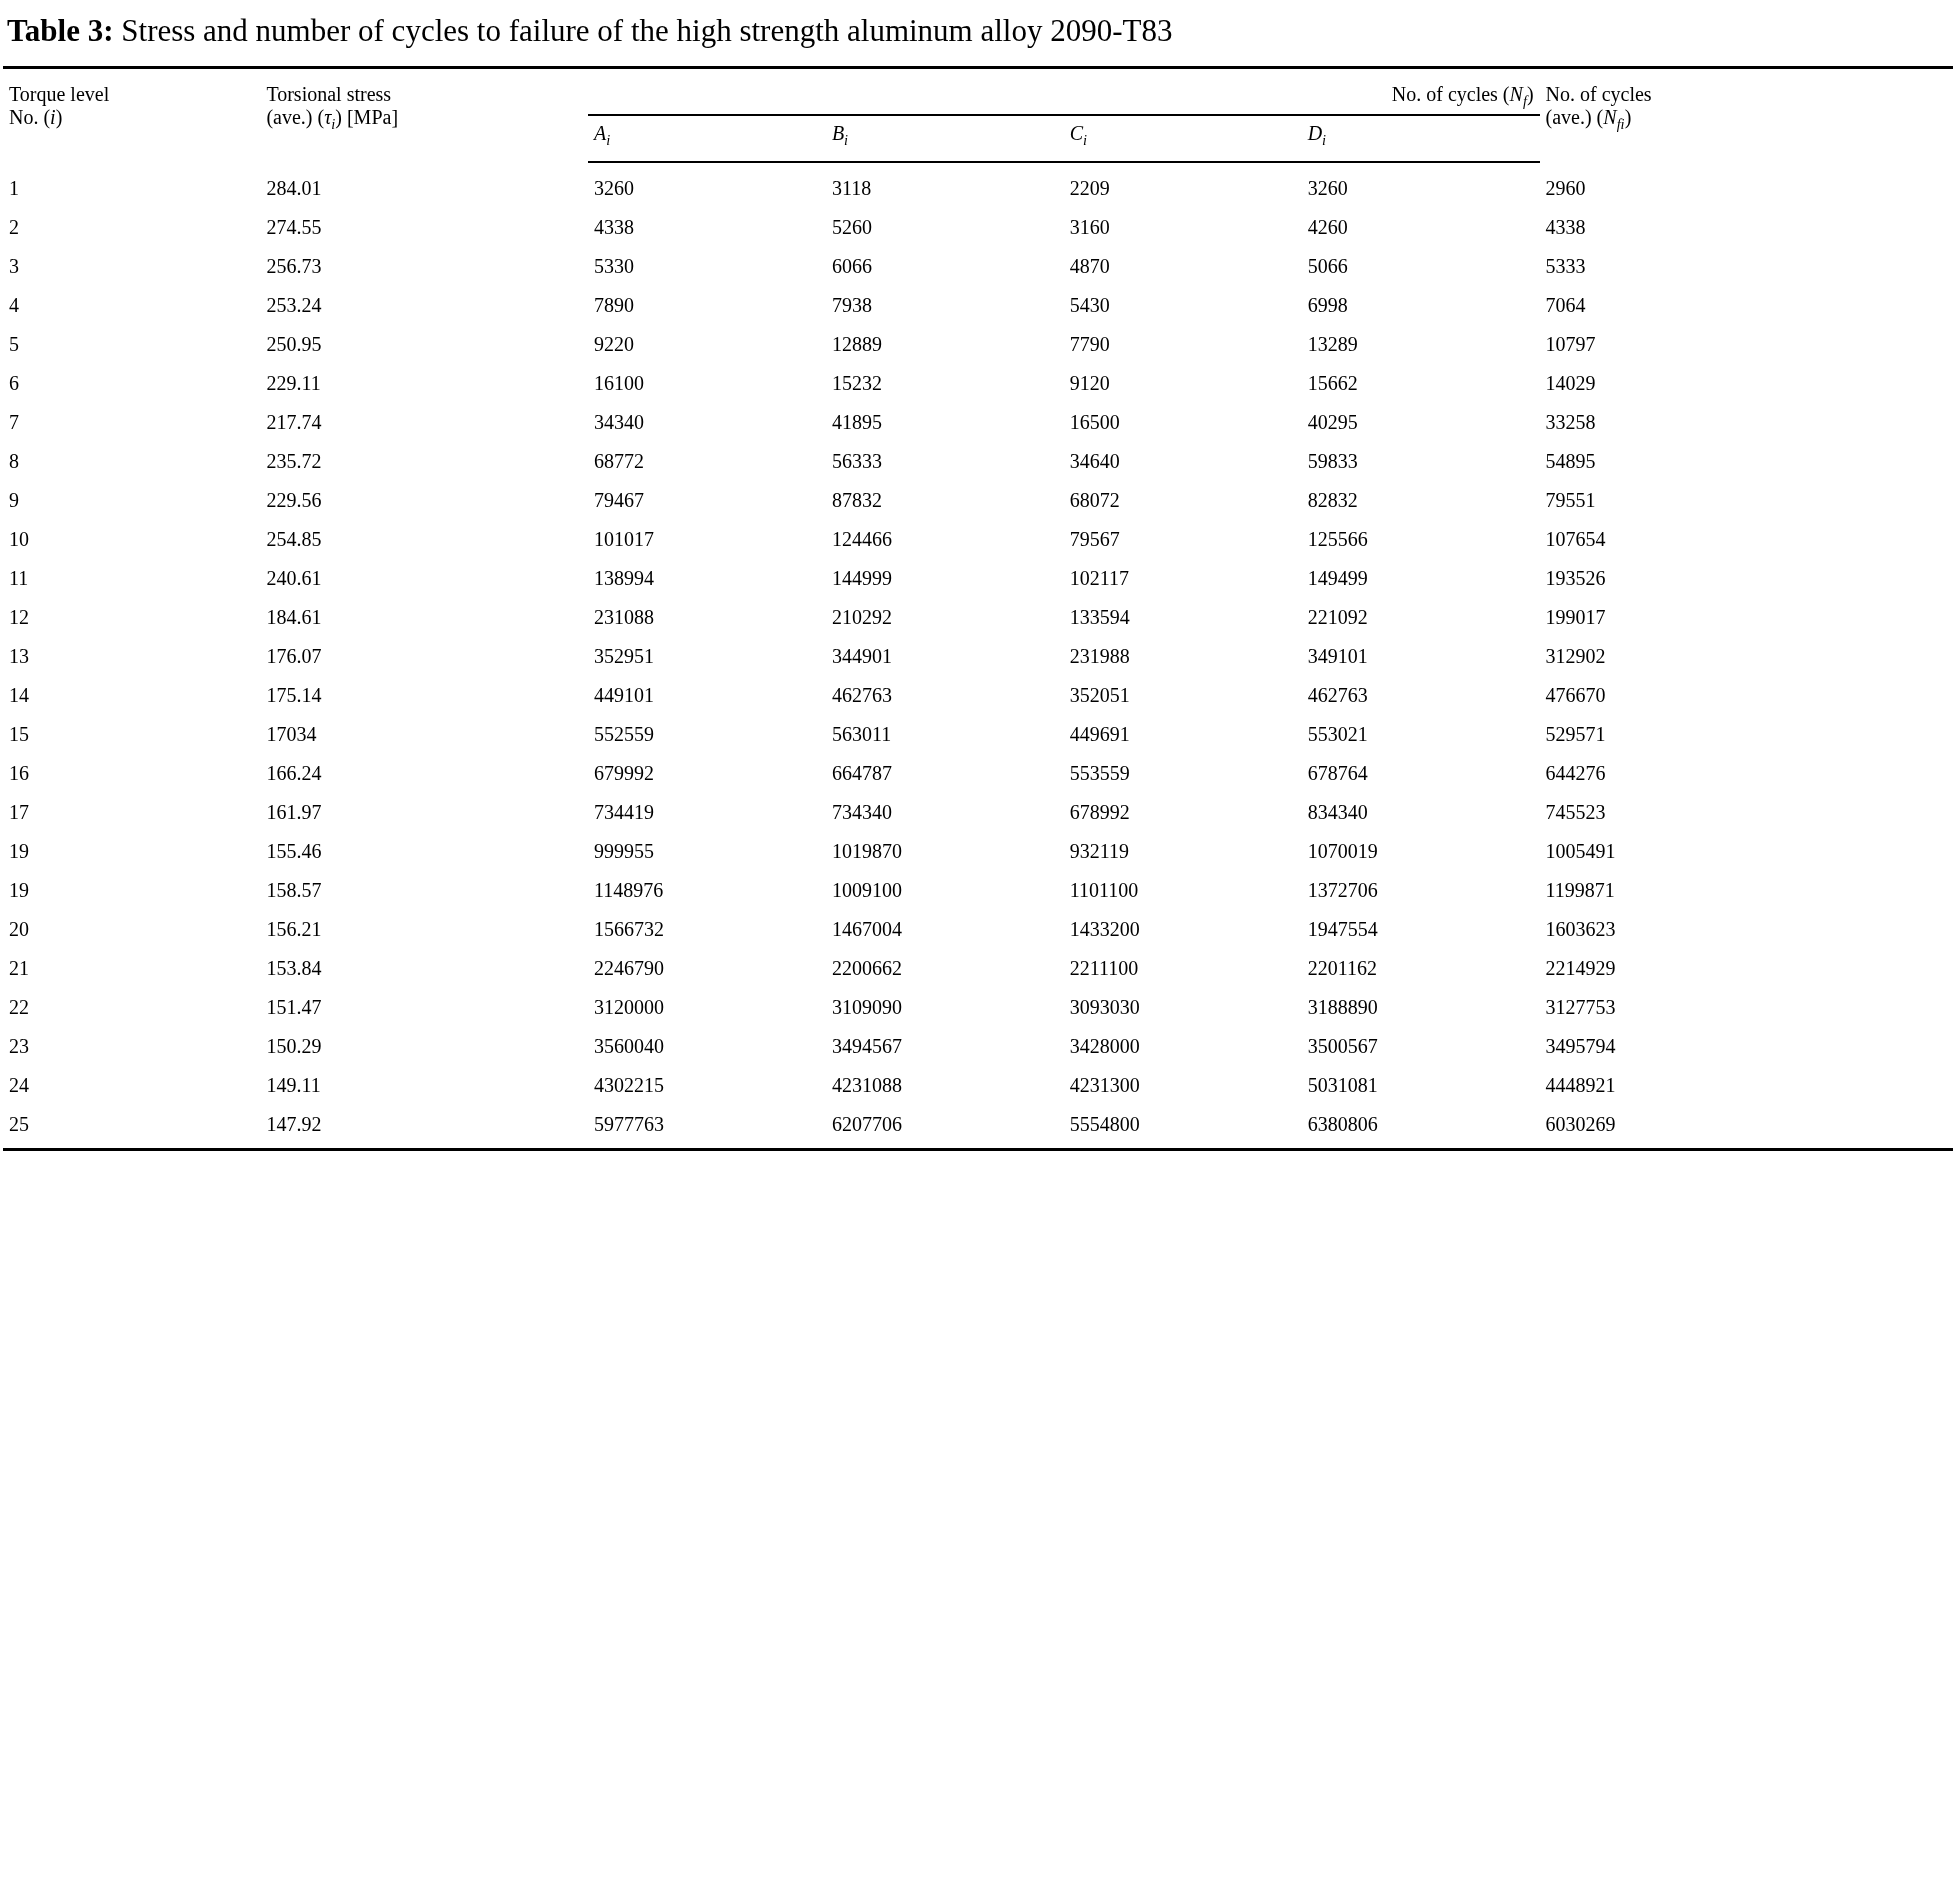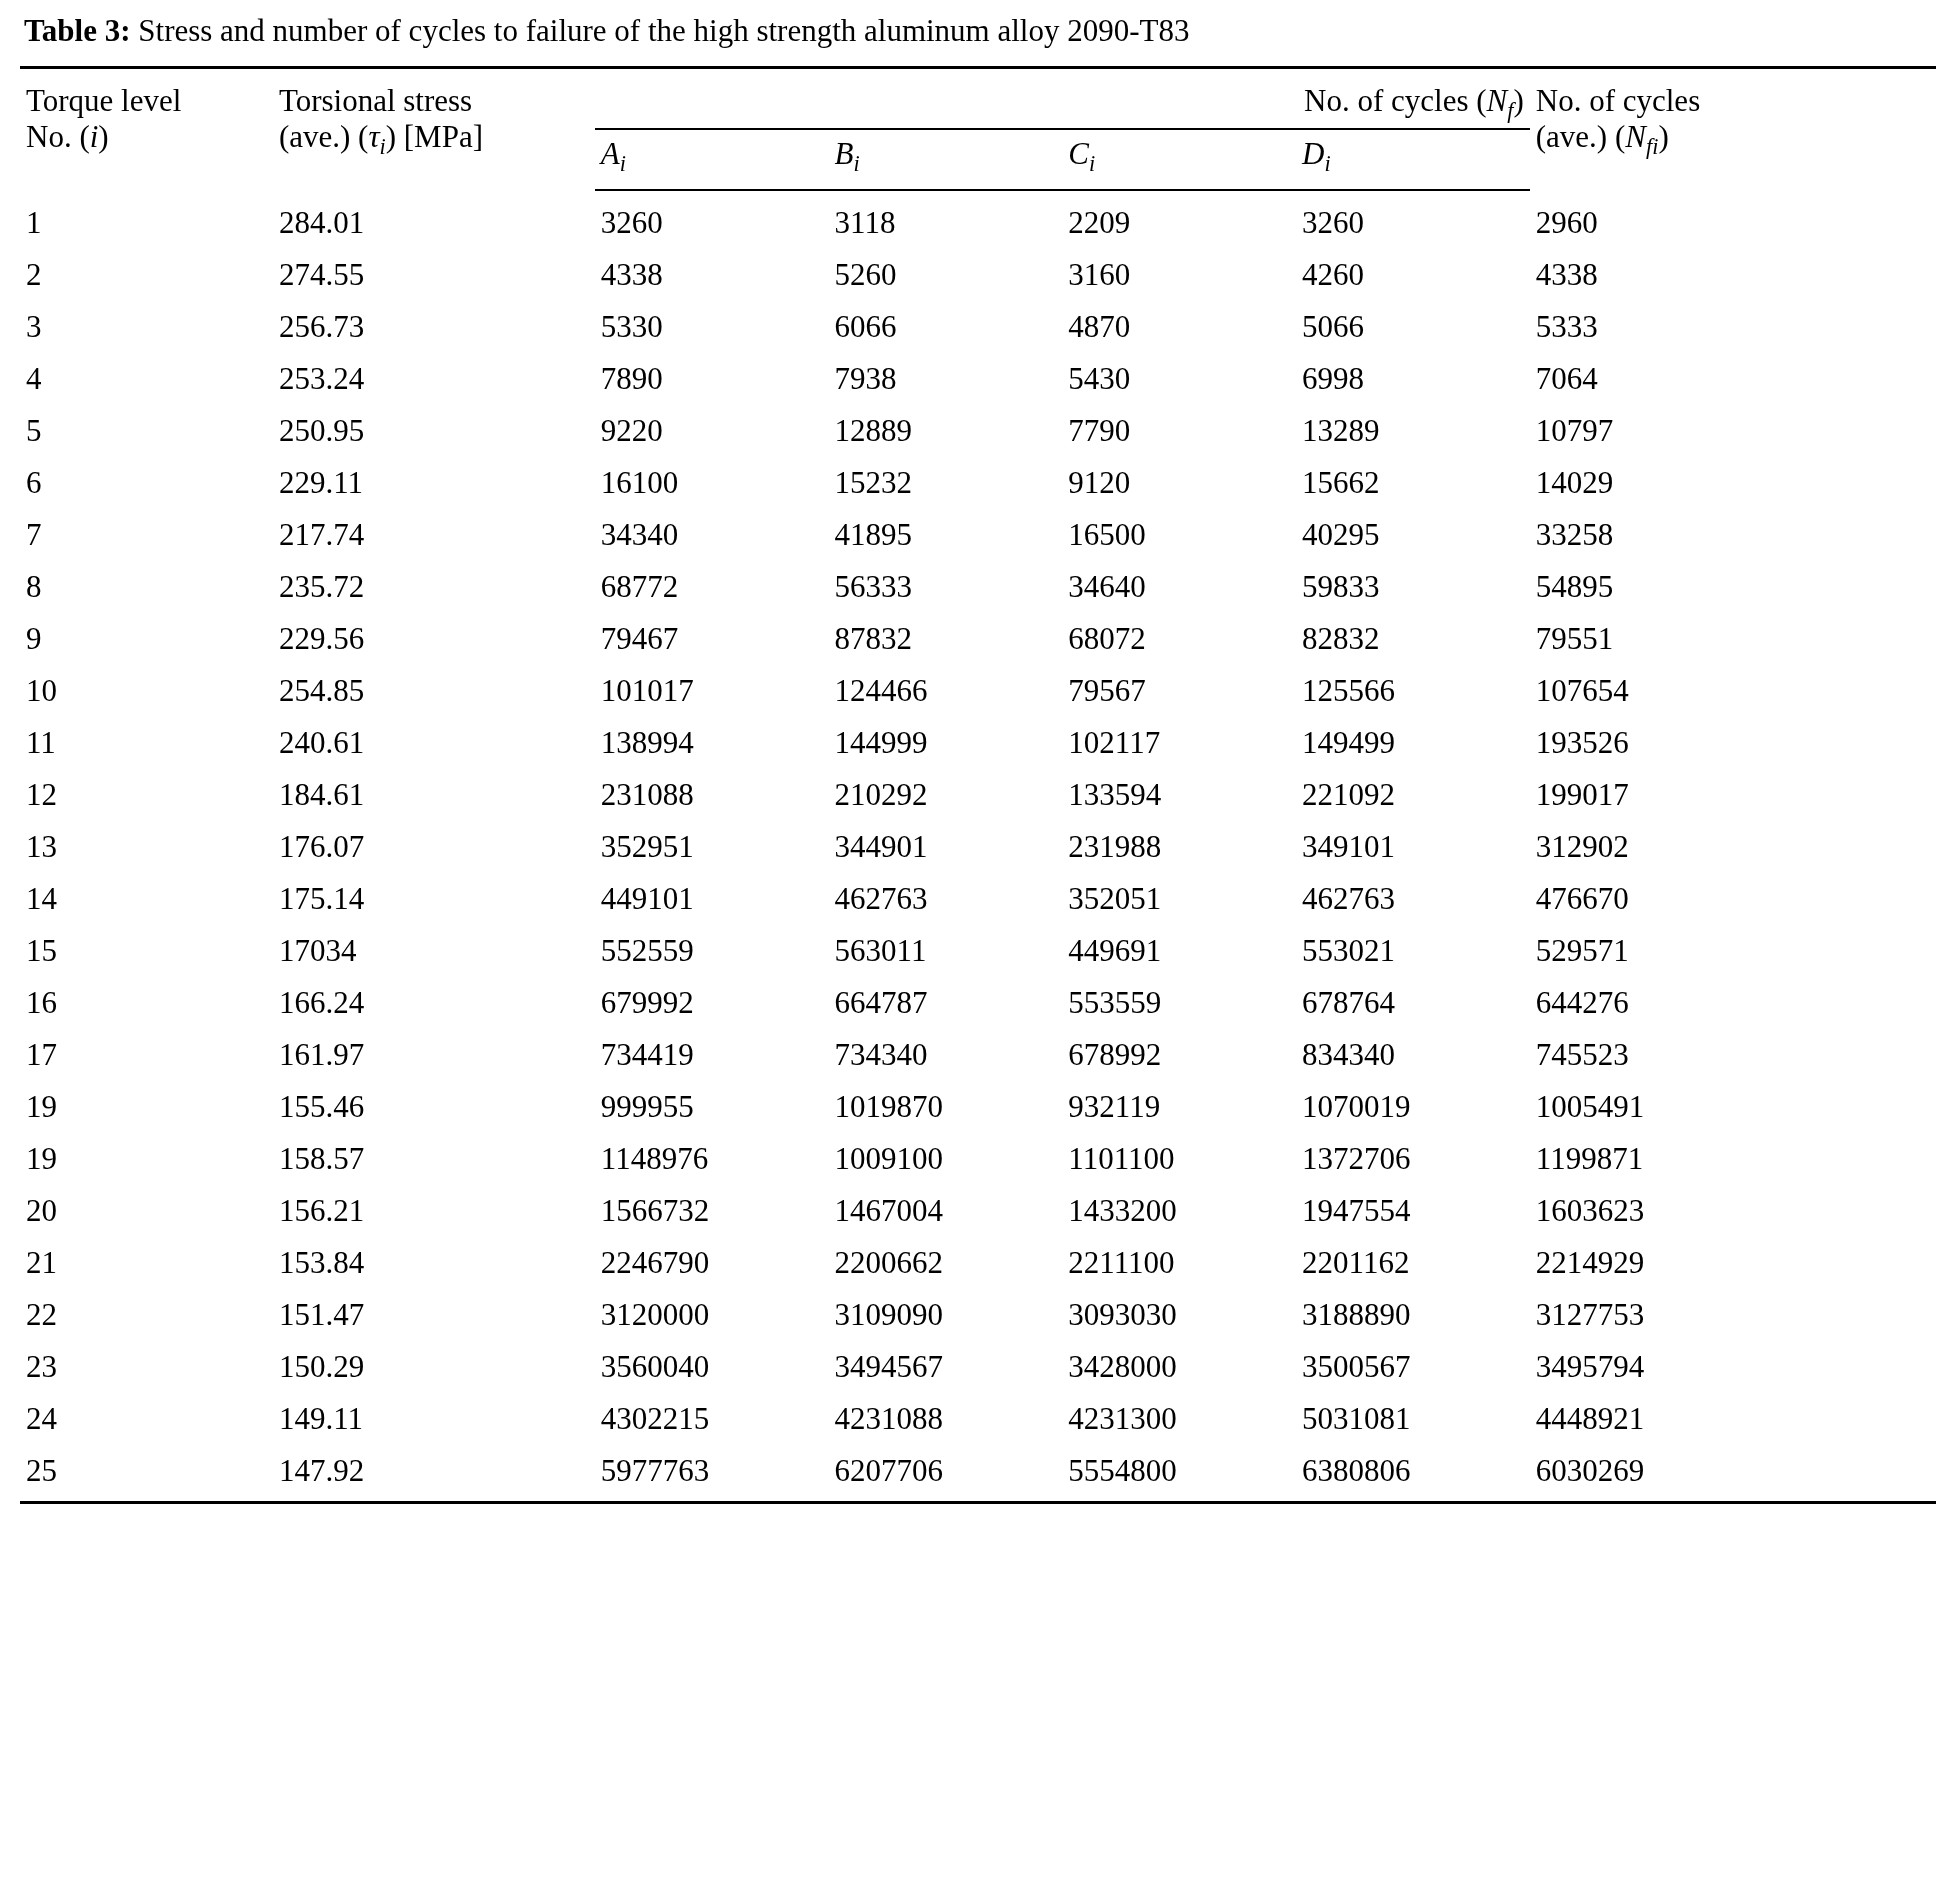--- a/index.html
+++ b/index.html
@@ -8,35 +8,35 @@
     background: #ffffff;
   }
   body {
     width: 1956px;
     font-family: "Liberation Serif", "DejaVu Serif", serif;
     color: #000000;
   }
   .page {
     width: 1956px;
     box-sizing: border-box;
-    padding: 0 20px;
+    padding: 0 3px;
   }
   .caption {
     font-size: 31px;
     line-height: 1.35;
     padding: 10px 4px 14px 4px;
     text-align: left;
   }
   .caption .cap-label {
     font-weight: bold;
   }
   table.tbl {
     width: 100%;
     border-collapse: collapse;
-    font-size: 31px;
+    font-size: 20px;
   }
   thead th {
     font-weight: normal;
     text-align: left;
     vertical-align: top;
     padding: 8px 6px 8px 6px;
   }
   .hdr-top th {
     border-top: 3px solid #000;
     padding-top: 14px;

